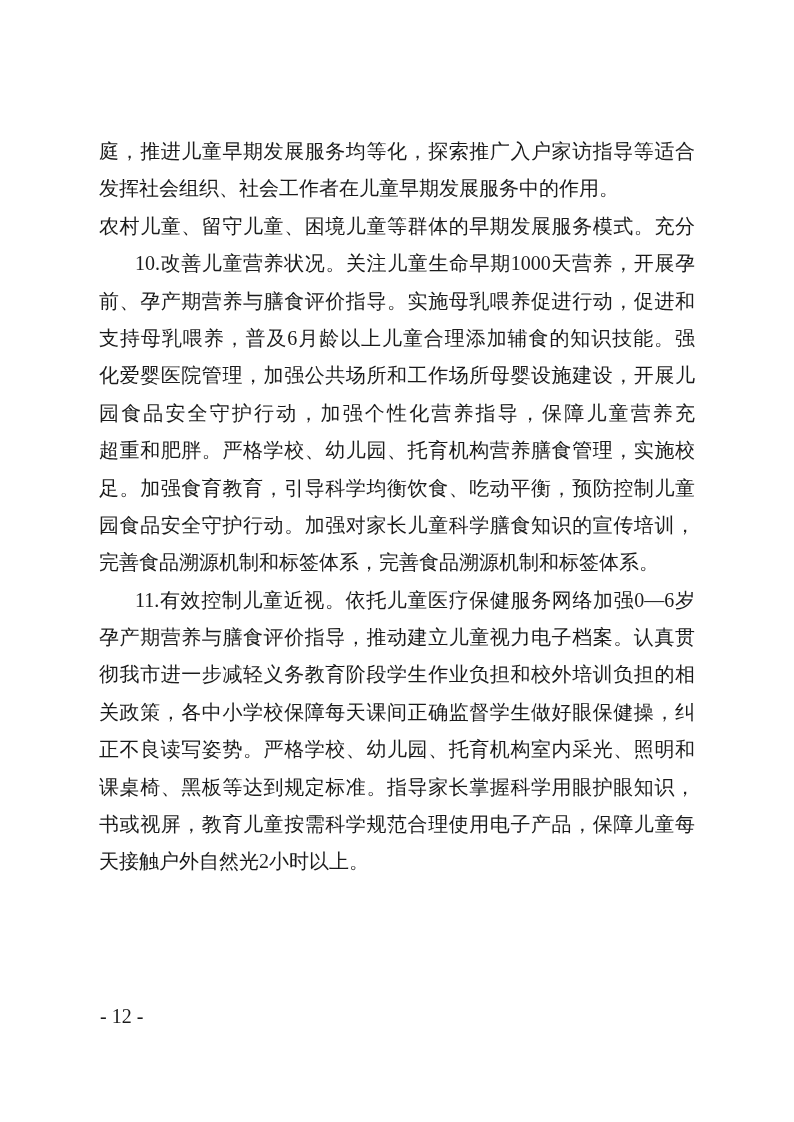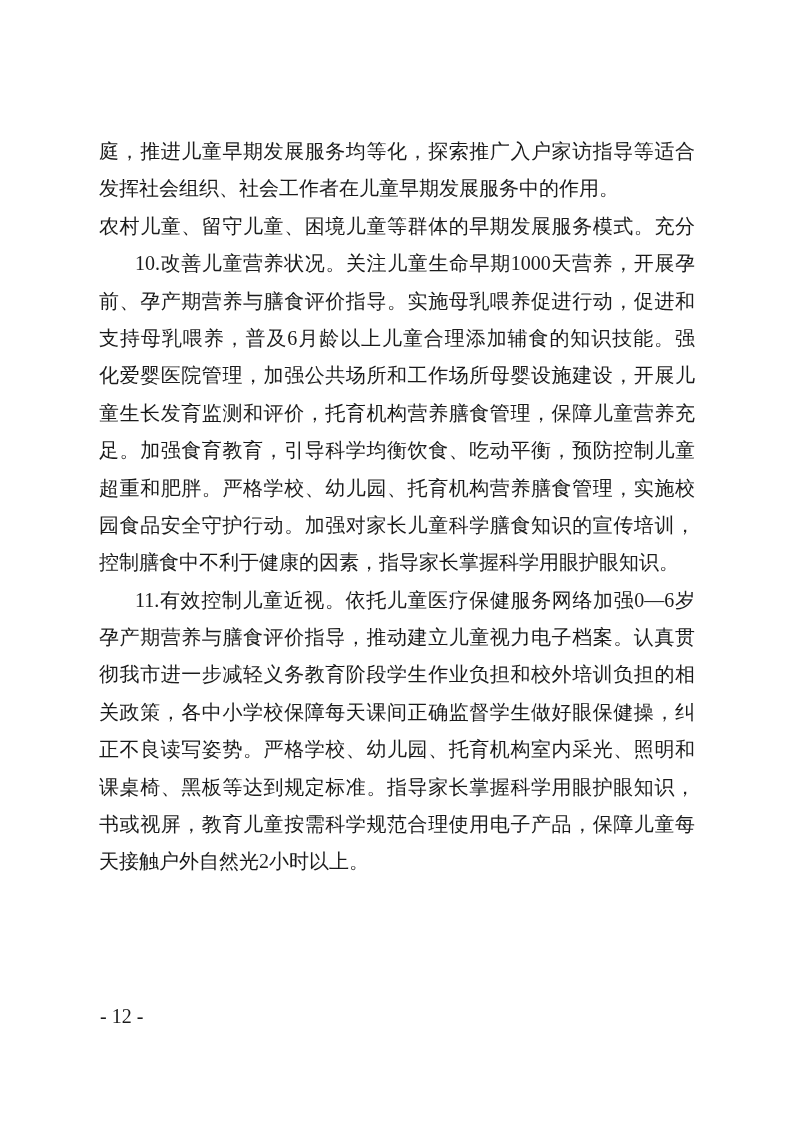--- a/index.html
+++ b/index.html
@@ -52,25 +52,25 @@
 <div class="sheet">
 
   <div class="body-text">
     <div class="ln">庭，推进儿童早期发展服务均等化，探索推广入户家访指导等适合</div>
     <div class="ln end">发挥社会组织、社会工作者在儿童早期发展服务中的作用。</div>
     <div class="ln">农村儿童、留守儿童、困境儿童等群体的早期发展服务模式。充分</div>
     <div class="ln ind">10.改善儿童营养状况。关注儿童生命早期1000天营养，开展孕</div>
     <div class="ln">前、孕产期营养与膳食评价指导。实施母乳喂养促进行动，促进和</div>
     <div class="ln">支持母乳喂养，普及6月龄以上儿童合理添加辅食的知识技能。强</div>
     <div class="ln">化爱婴医院管理，加强公共场所和工作场所母婴设施建设，开展儿</div>
-    <div class="ln">童生长发育监测和评价，托育机构营养膳食管理，保障儿童营养充</div>
+    <div class="ln">园食品安全守护行动，加强个性化营养指导，保障儿童营养充</div>
+    <div class="ln">超重和肥胖。严格学校、幼儿园、托育机构营养膳食管理，实施校</div>
     <div class="ln">足。加强食育教育，引导科学均衡饮食、吃动平衡，预防控制儿童</div>
-    <div class="ln">超重和肥胖。严格学校、幼儿园、托育机构营养膳食管理，实施校</div>
     <div class="ln">园食品安全守护行动。加强对家长儿童科学膳食知识的宣传培训，</div>
-    <div class="ln end">控制膳食中不利于健康的因素，指导家长掌握科学用眼护眼知识。</div>
+    <div class="ln end">完善食品溯源机制和标签体系，完善食品溯源机制和标签体系。</div>
     <div class="ln ind">11.有效控制儿童近视。依托儿童医疗保健服务网络加强0—6岁</div>
     <div class="ln">孕产期营养与膳食评价指导，推动建立儿童视力电子档案。认真贯</div>
     <div class="ln">彻我市进一步减轻义务教育阶段学生作业负担和校外培训负担的相</div>
     <div class="ln">关政策，各中小学校保障每天课间正确监督学生做好眼保健操，纠</div>
     <div class="ln">正不良读写姿势。严格学校、幼儿园、托育机构室内采光、照明和</div>
     <div class="ln">课桌椅、黑板等达到规定标准。指导家长掌握科学用眼护眼知识，</div>
     <div class="ln">书或视屏，教育儿童按需科学规范合理使用电子产品，保障儿童每</div>
     <div class="ln end">天接触户外自然光2小时以上。</div>
   </div>
 

